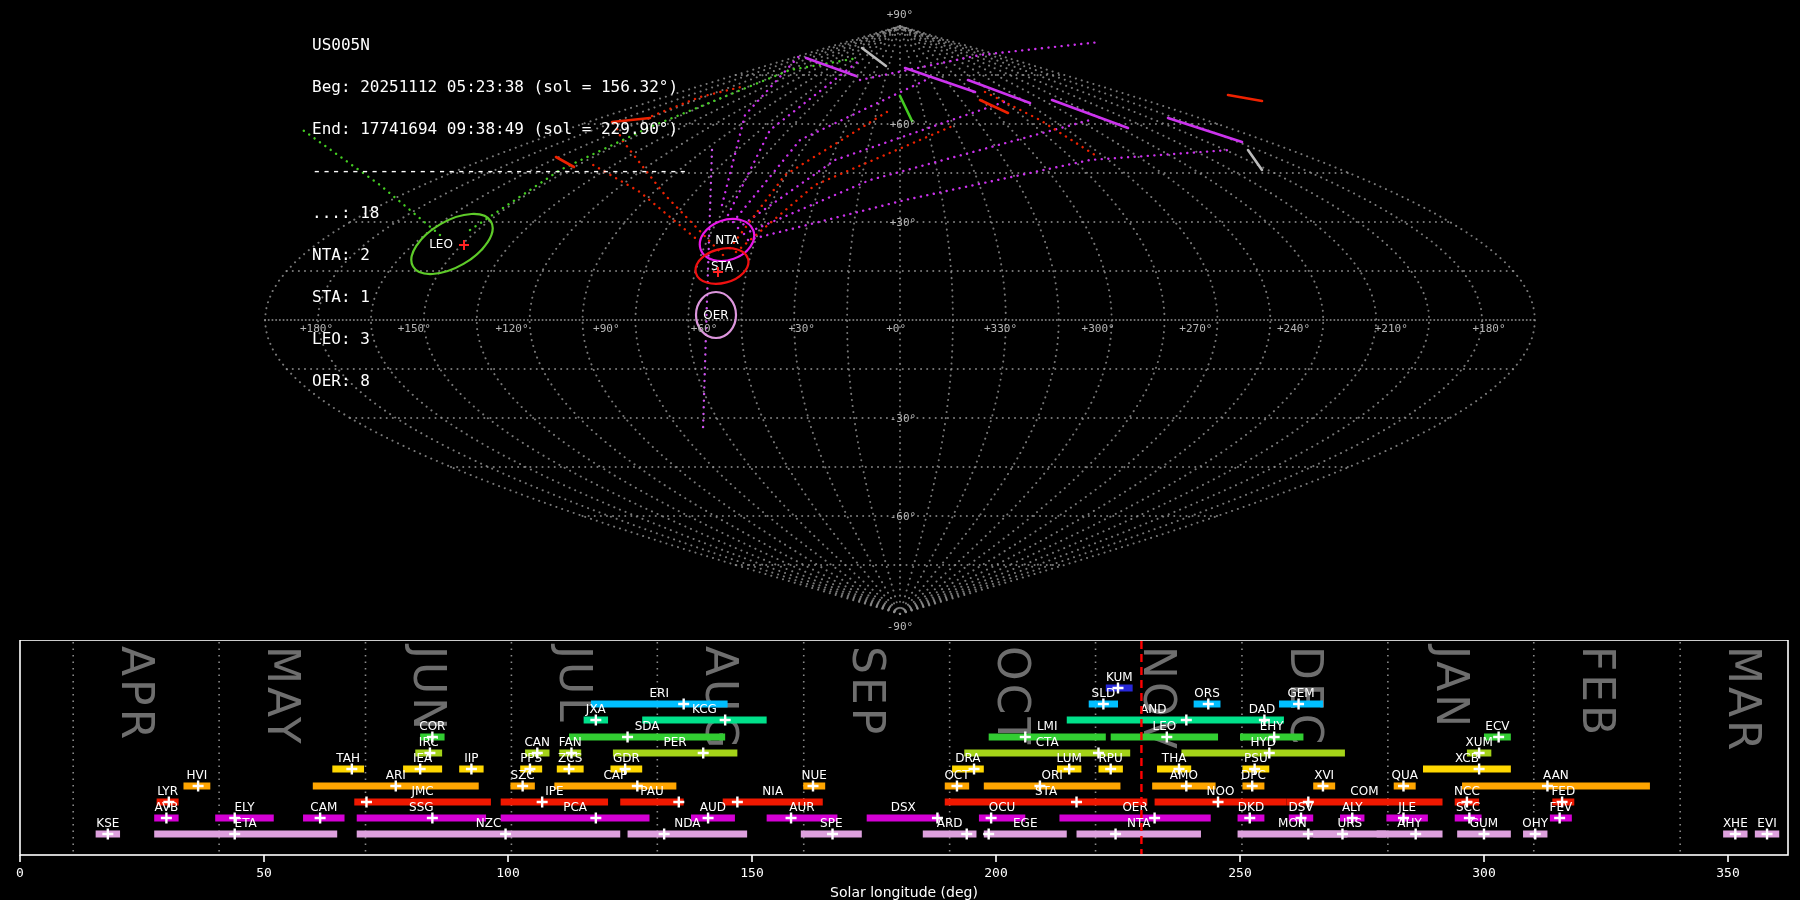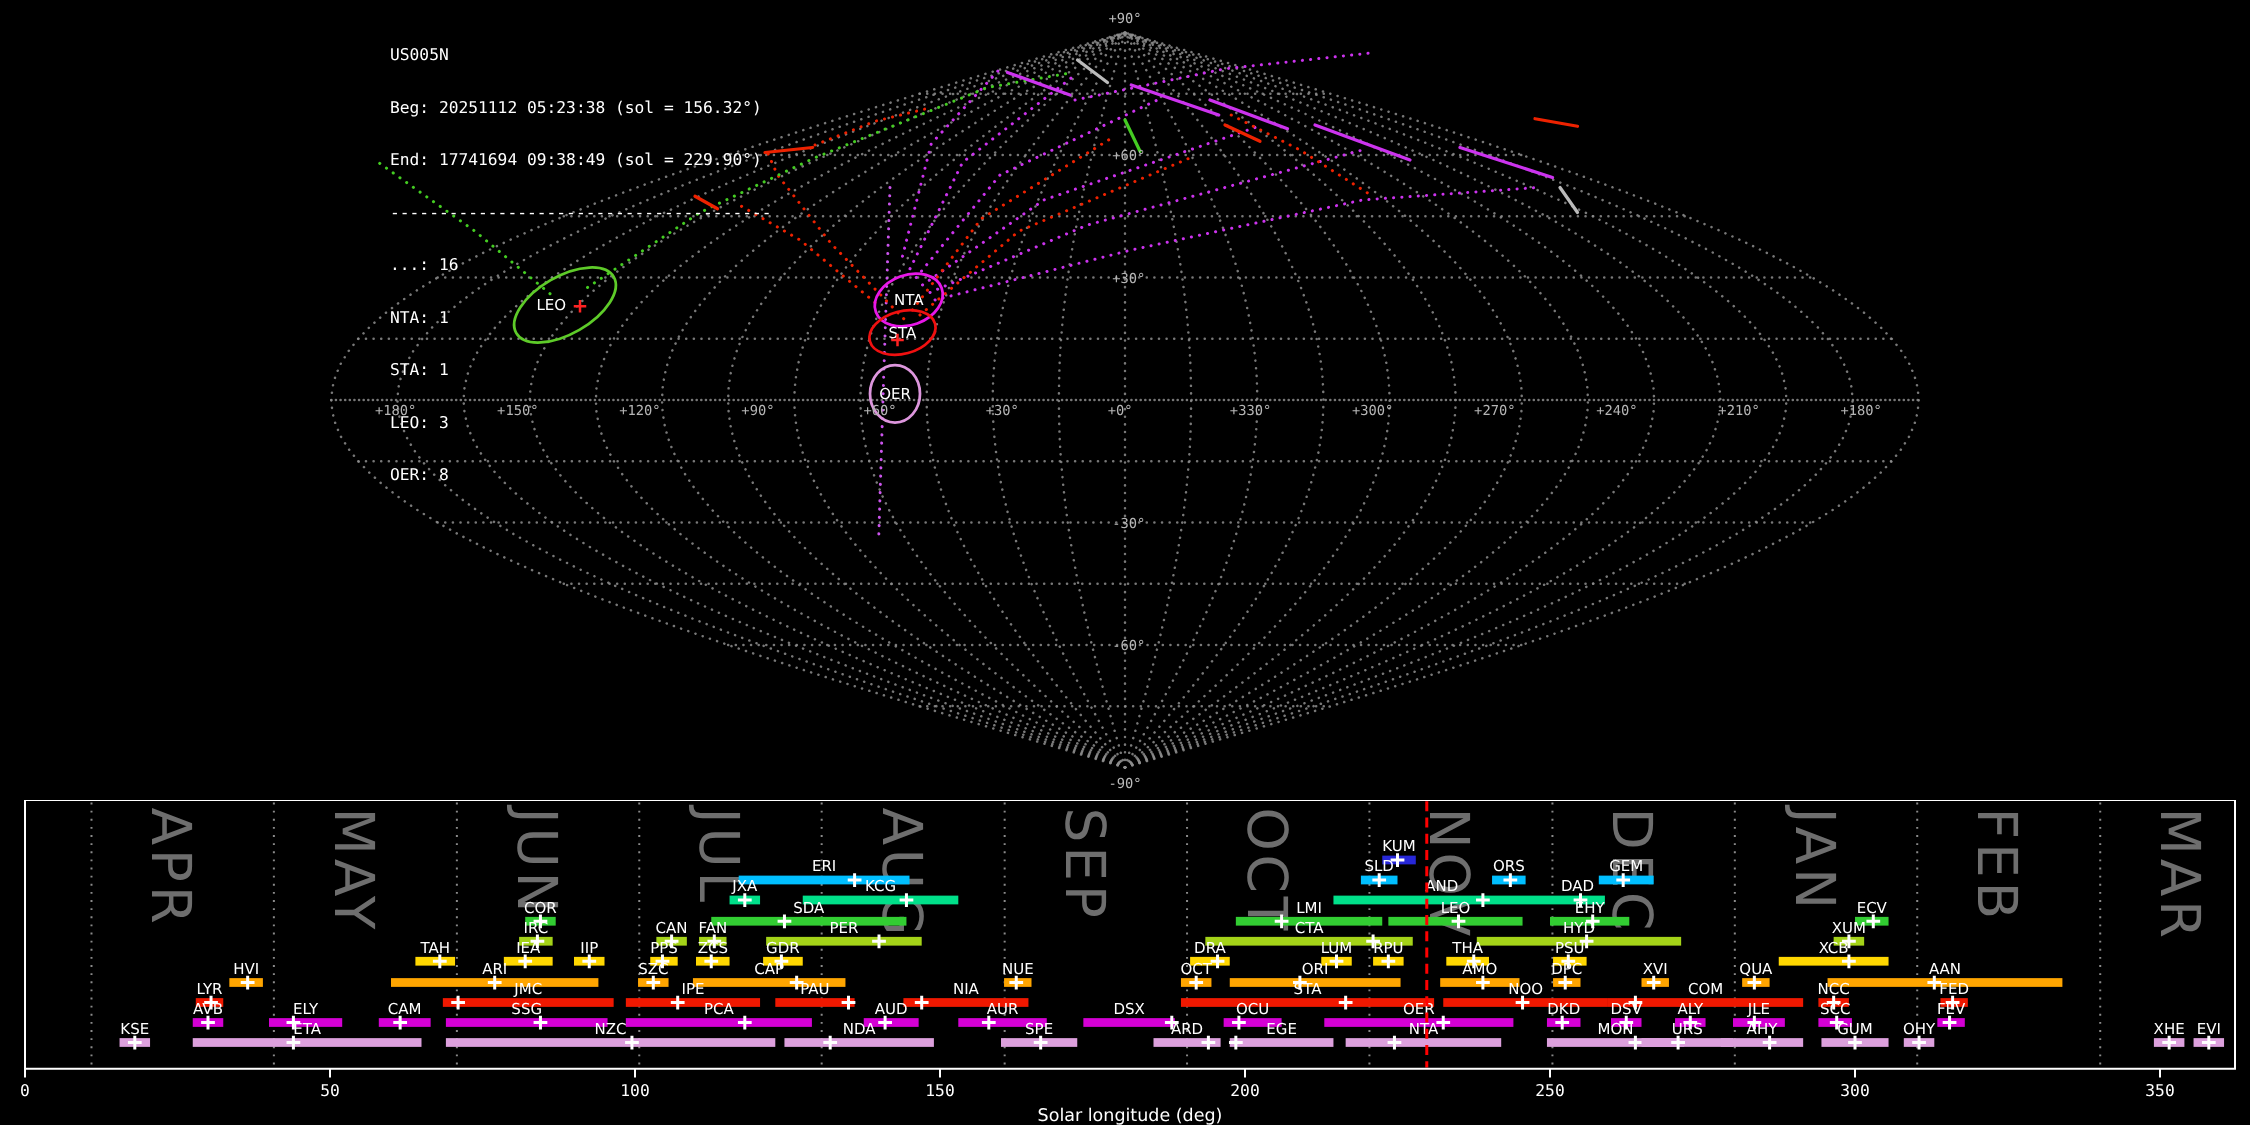--- a/index.html
+++ b/index.html
@@ -1,41 +1,41 @@
 <!DOCTYPE html>
 <html><head>
 <meta charset="utf-8">
 <style>
   html,body{margin:0;padding:0;background:#000;}
   body{width:1800px;height:900px;position:relative;overflow:hidden;
        font-family:"DejaVu Sans",sans-serif;}
   #stage{position:absolute;inset:0;width:1800px;height:900px;}
   #info-block{
     position:absolute;left:312px;top:10px;color:#fff;
-    font-family:"DejaVu Sans Mono",monospace;font-size:13px;line-height:14px;
+    font-family:"DejaVu Sans Mono",monospace;font-size:16px;line-height:14px;
     white-space:pre;z-index:5;
   }
   svg{position:absolute;left:0;display:block;}
   #skymap{top:0;}
   #timeline{top:640px;}
   text{font-family:"DejaVu Sans",sans-serif;}
   .mono{font-family:"DejaVu Sans Mono",monospace;}
 </style>
 </head>
 <body>
 
 <div id="stage">
 
   <div id="info-block">
     <div>US005N</div>
     <div>Beg: 20251112 05:23:38 (sol = 156.32°)</div>
     <div>End: 17741694 09:38:49 (sol = 229.90°)</div>
     <div>---------------------------------------</div>
-    <div>...: 16</div>
-    <div>NTA: 1</div>
+    <div>...: 18</div>
+    <div>NTA: 2</div>
     <div>STA: 1</div>
     <div>LEO: 3</div>
     <div>OER: 8</div>
   </div>
 
   <svg id="skymap" width="1800" height="640" viewBox="0 0 1800 640">
       <path fill="none" stroke="#8d8d8d" stroke-width="2" stroke-linecap="round" stroke-dasharray="0.1 6" opacity="0.85" d="M 735.6499063598993 565 L 1064.3500936401006 565"></path>
       <path fill="none" stroke="#8d8d8d" stroke-width="2" stroke-linecap="round" stroke-dasharray="0.1 6" opacity="0.85" d="M 582.5 516 L 1217.5 516"></path>
       <path fill="none" stroke="#8d8d8d" stroke-width="2" stroke-linecap="round" stroke-dasharray="0.1 6" opacity="0.85" d="M 450.9871939465423 467 L 1349.0128060534578 467"></path>
       <path fill="none" stroke="#8d8d8d" stroke-width="2" stroke-linecap="round" stroke-dasharray="0.1 6" opacity="0.85" d="M 350.0738685968814 418 L 1449.9261314031187 418"></path>

